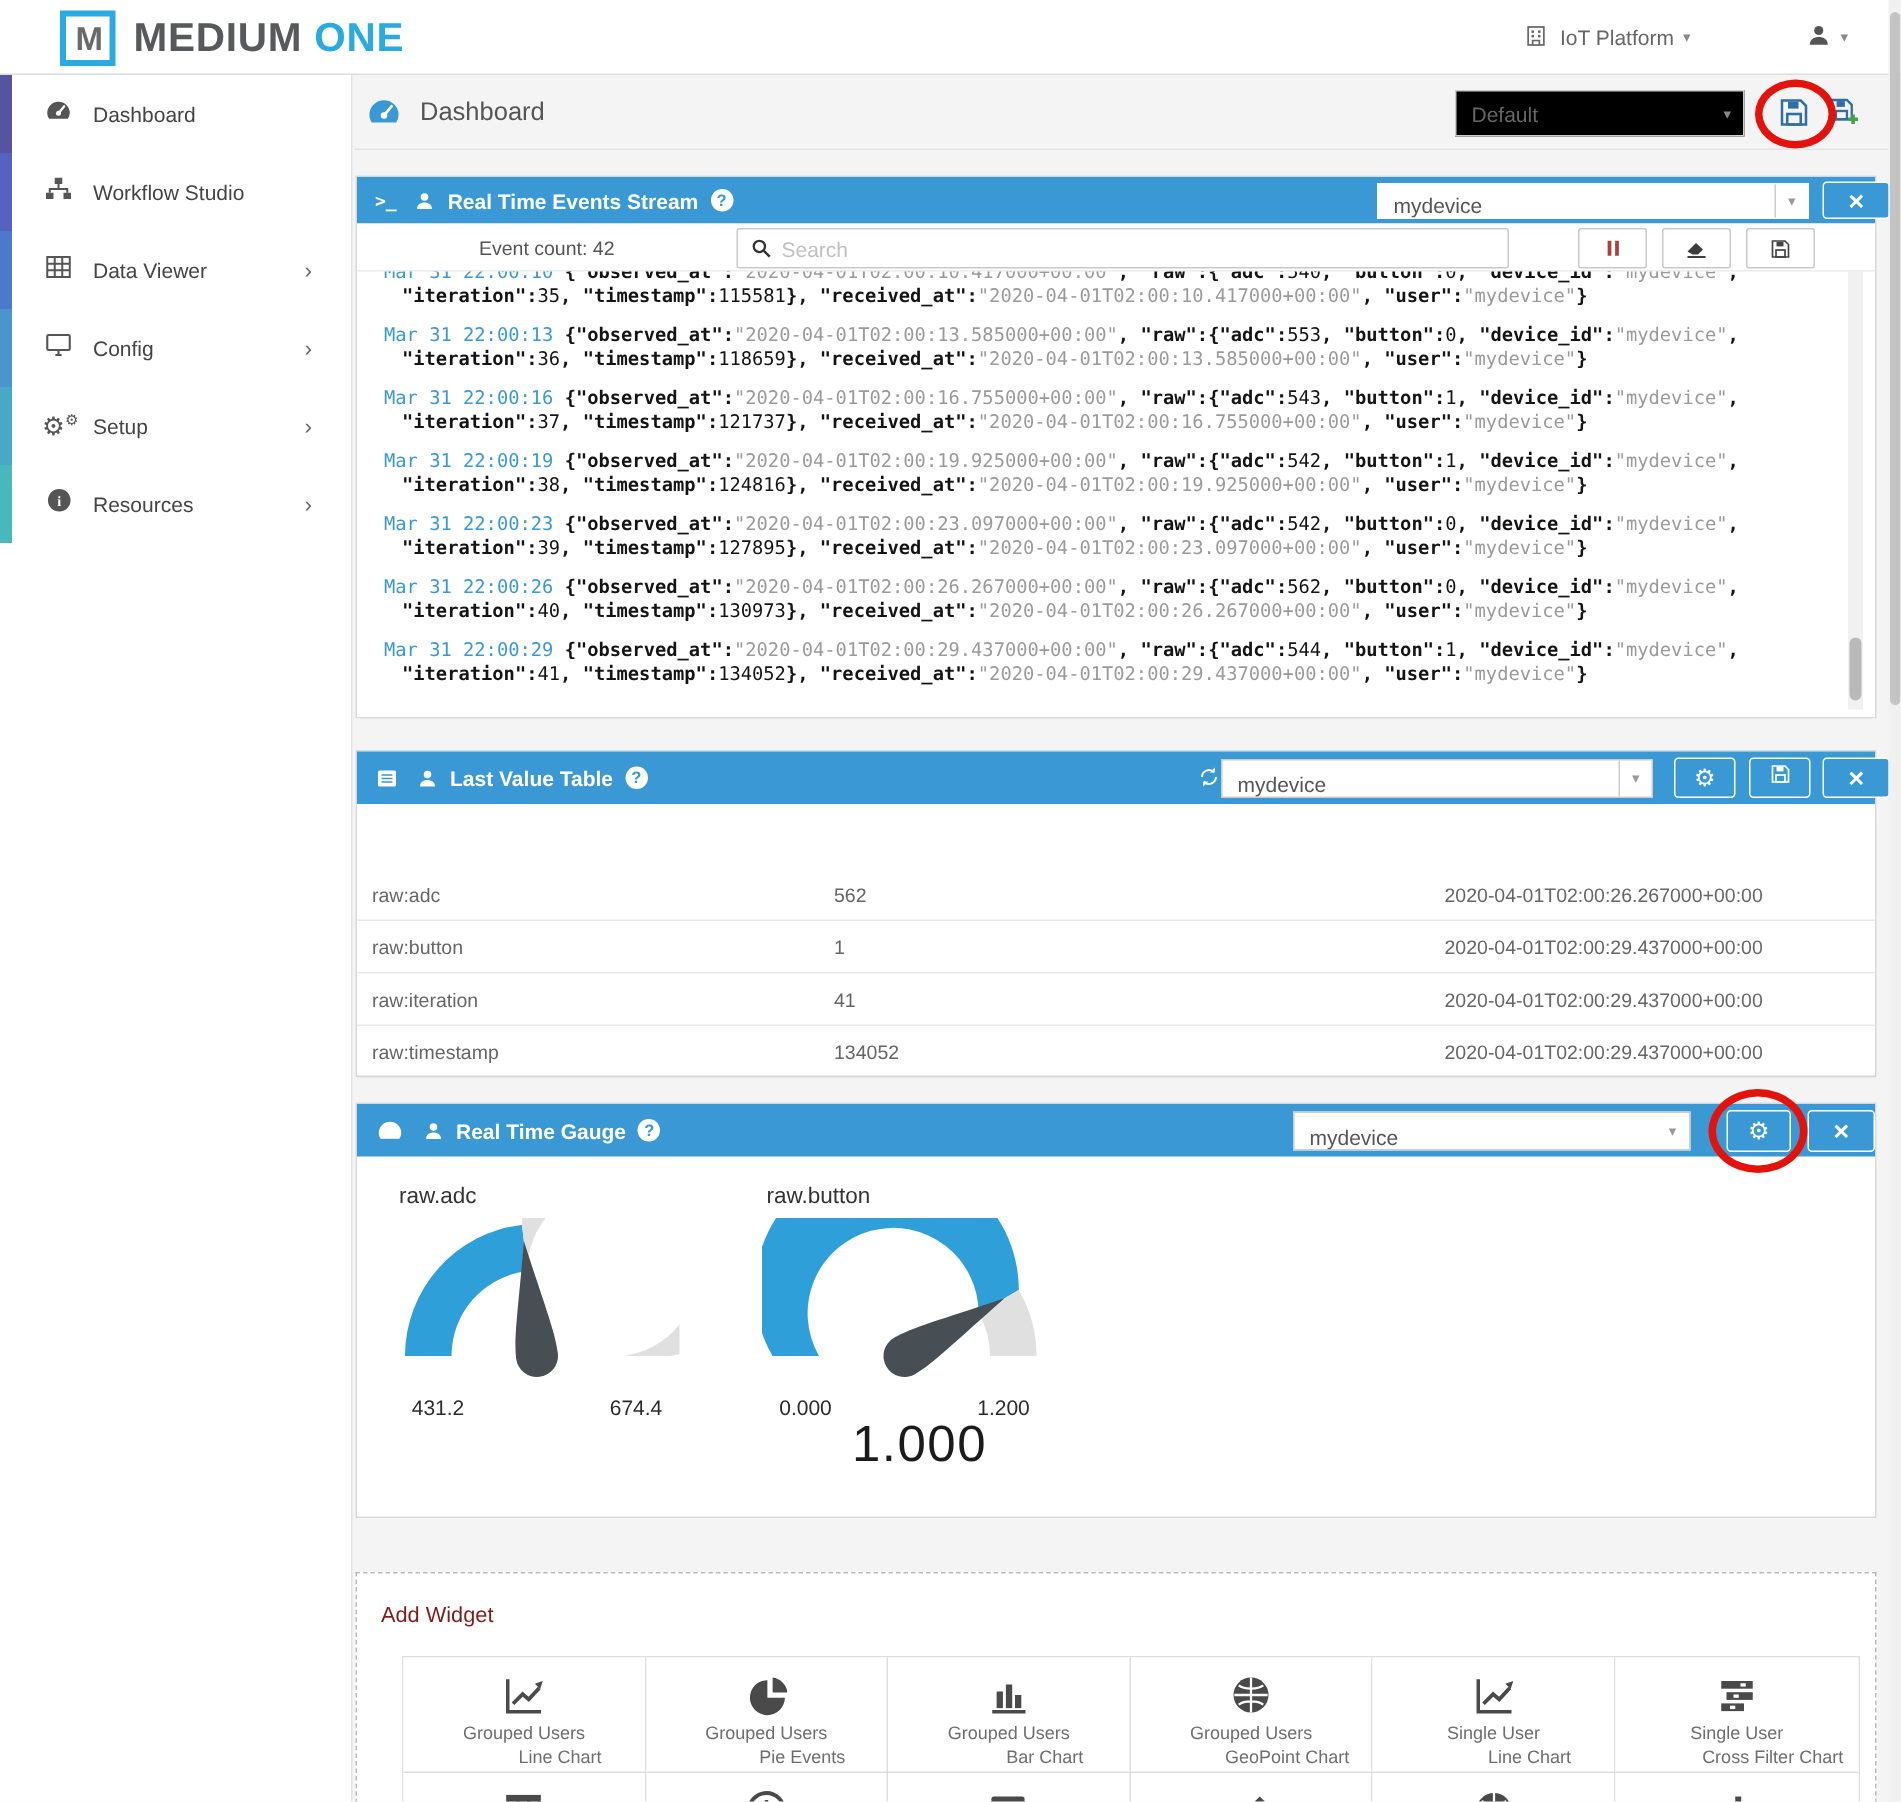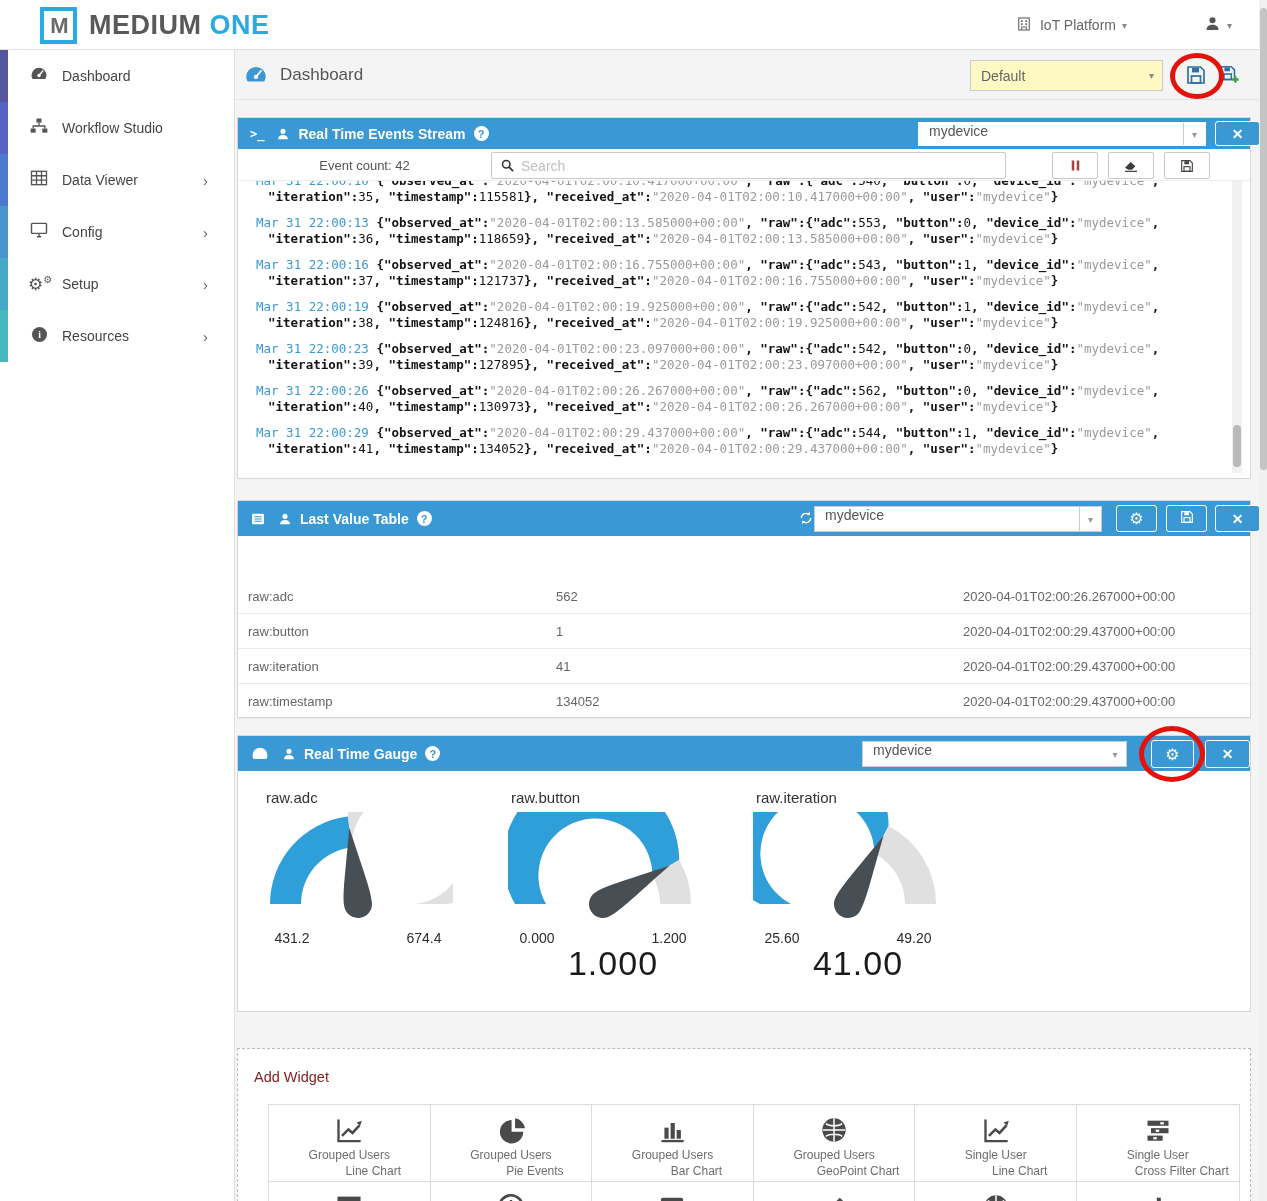--- a/index.html
+++ b/index.html
@@ -30,39 +30,39 @@
   .side-icon { position:absolute; left:28px; width:22px; text-align:center; color:#555; }
   .side-label { position:absolute; left:62px; font-size:14px; color:#444; }
   .side-chevron { position:absolute; right:26px; color:#666; font-size:15px; }
 
   
   #main { position:absolute; left:236px; top:50px; width:1023px; height:1151px; background:#f4f4f4; }
 
   #titlebar { position:absolute; left:0; top:0; width:1023px; height:50px; border-bottom:1px solid #e3e3e3; }
   #title-icon { position:absolute; left:7px; top:12px; width:26px; height:26px; }
   #page-title { position:absolute; left:44px; top:15px; font-size:17px; color:#555; }
-  #preset-select { position:absolute; left:734px; top:10px; width:193px; height:31px; background:#fef9c3; border:1px solid #ccc;
+  #preset-select { position:absolute; left:734px; top:10px; width:193px; height:31px; background:#000000; border:1px solid #ccc;
     font-size:14px; color:#666; display:flex; align-items:center; padding-left:10px; }
   #preset-caret { position:absolute; right:8px; }
   .savebtn { position:absolute; top:13px; width:24px; height:24px; cursor:pointer; }
   #save-dashboard { left:948px; }
   #saveadd-dashboard { left:982px; }
 
   .annotation { position:absolute; border:5px solid #e3120b; border-radius:50%; z-index:20; pointer-events:none; }
   #annot-save { left:1170px; top:53px; width:54px; height:46px; }
   #annot-gear { left:1139px; top:726px; width:66px; height:56px; }
 
   
   .widget { position:absolute; background:#fff; border:1px solid #d8d8d8; }
   .whead { position:absolute; left:0; top:0; width:100%; background:#3a99d4; display:flex; align-items:center; }
   .whead-title { color:#fff; font-size:14px; font-weight:600; margin-left:8px; }
   .help-badge { width:15px; height:15px; background:#fff; border-radius:50%; color:#3a99d4; font-size:11px; font-weight:bold;
     display:flex; align-items:center; justify-content:center; margin-left:8px; }
   .wicon { color:#fff; margin-left:12px; display:flex; align-items:center; }
-  .device-input { position:absolute; background:#fff; border:1px solid #fff; display:flex; align-items:flex-start; font-size:14px; color:#555; }
+  .device-input { position:absolute; background:#fff; border:1px solid #fff; display:flex; align-items:flex-end; font-size:14px; color:#555; }
   .device-text { flex:1; padding-left:10px; }
   .device-caret { width:22px; height:100%; border-left:1px solid #ccc; display:flex; align-items:center; justify-content:center;
     color:#999; font-size:10px; }
   .hbtn { position:absolute; height:27px; background:#3a99d4; border:1px solid #fff; border-radius:3px; color:#fff;
     display:flex; align-items:center; justify-content:center; cursor:pointer; }
   .xglyph { font-size:14px; font-weight:bold; }
 
   
   #events-widget { left:1px; top:67px; width:1014px; height:362px; }
   #events-head { height:31px; }
@@ -460,33 +460,20 @@
             <path d="M 7 92 A 88 88 0 1 1 171.2 48.0 L 144.4 63.5 A 57 57 0 1 0 38 92 Z" fill="#2e9fd8"></path>
             <path d="M 171.2 48.0 A 88 88 0 0 1 183 92 L 152 92 A 57 57 0 0 0 144.4 63.5 Z" fill="#e0e0e0"></path>
             <g transform="rotate(60.0 95 92)">
               <path d="M 95 15 C 104 60 109 78 109 92 A 14 14 0 0 1 81 92 C 81 78 86 60 95 15 Z" fill="#474f54"></path>
             </g>
           </svg>
           <div class="gauge-min">0.000</div>
           <div class="gauge-max">1.200</div>
           <div class="gauge-value">1.000</div>
         </div>
-      <div class="gauge-col" id="gcol2">
-          <div class="gauge-label">raw.iteration</div>
-          <svg class="gauge-svg" width="190" height="108" viewBox="0 0 190 108">
-            <path d="M 7 92 A 88 88 0 1 1 135.6 13.9 L 121.3 41.4 A 57 57 0 1 0 38 92 Z" fill="#2e9fd8"></path>
-            <path d="M 135.6 13.9 A 88 88 0 0 1 183 92 L 152 92 A 57 57 0 0 0 121.3 41.4 Z" fill="#e0e0e0"></path>
-            <g transform="rotate(27.5 95 92)">
-              <path d="M 95 15 C 104 60 109 78 109 92 A 14 14 0 0 1 81 92 C 81 78 86 60 95 15 Z" fill="#474f54"></path>
-            </g>
-          </svg>
-          <div class="gauge-min">25.60</div>
-          <div class="gauge-max">49.20</div>
-          <div class="gauge-value">41.00</div>
-        </div>
     </div>
 
     <div id="addwidget-panel">
       <div id="addwidget-title">Add Widget</div>
       <div id="addwidget-grid">
           <div class="aw-cell">
             <span class="aw-icon">
               <svg width="30" height="28" viewBox="0 0 24 24">
                 <path d="M3 3v18.5h19" stroke="#4a4a4a" stroke-width="2" fill="none"></path>
                 <path d="M6 17l5.5-5.5 3.5 3L21 8" stroke="#4a4a4a" stroke-width="2.2" fill="none"></path>

